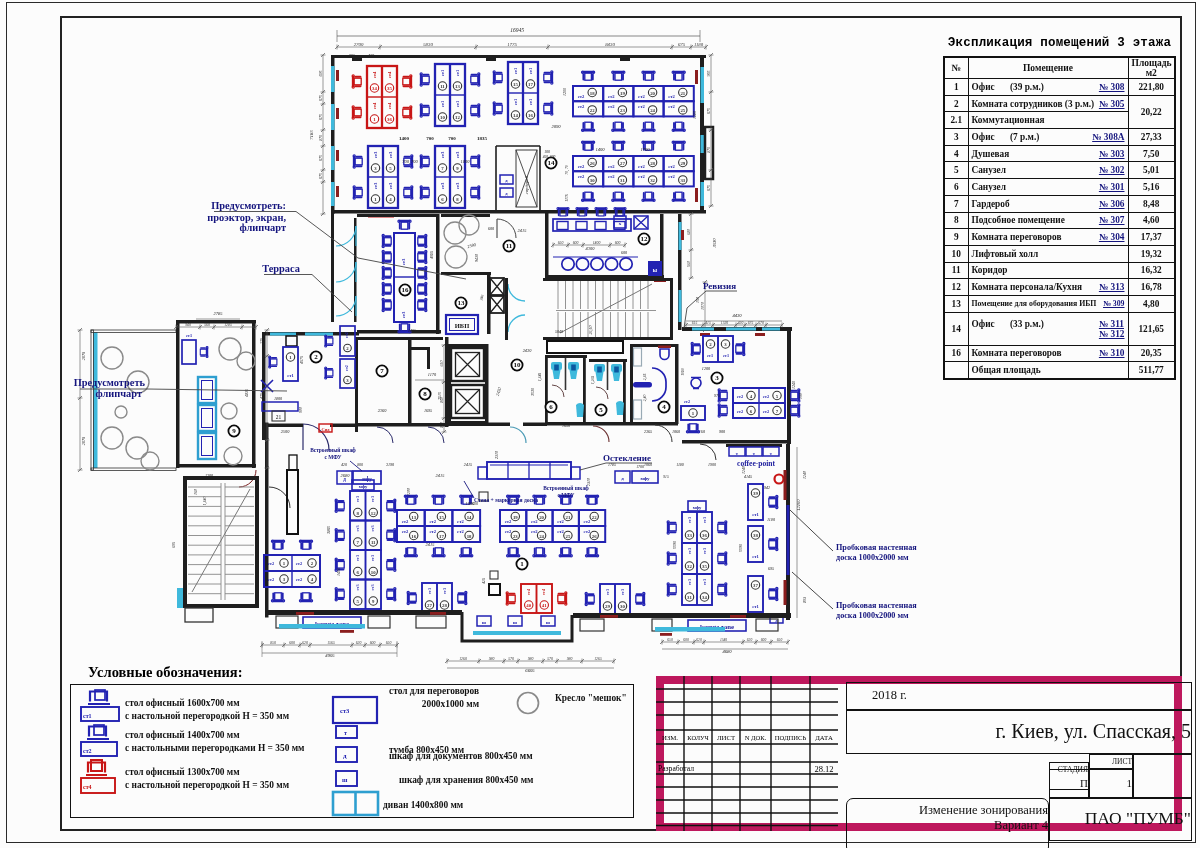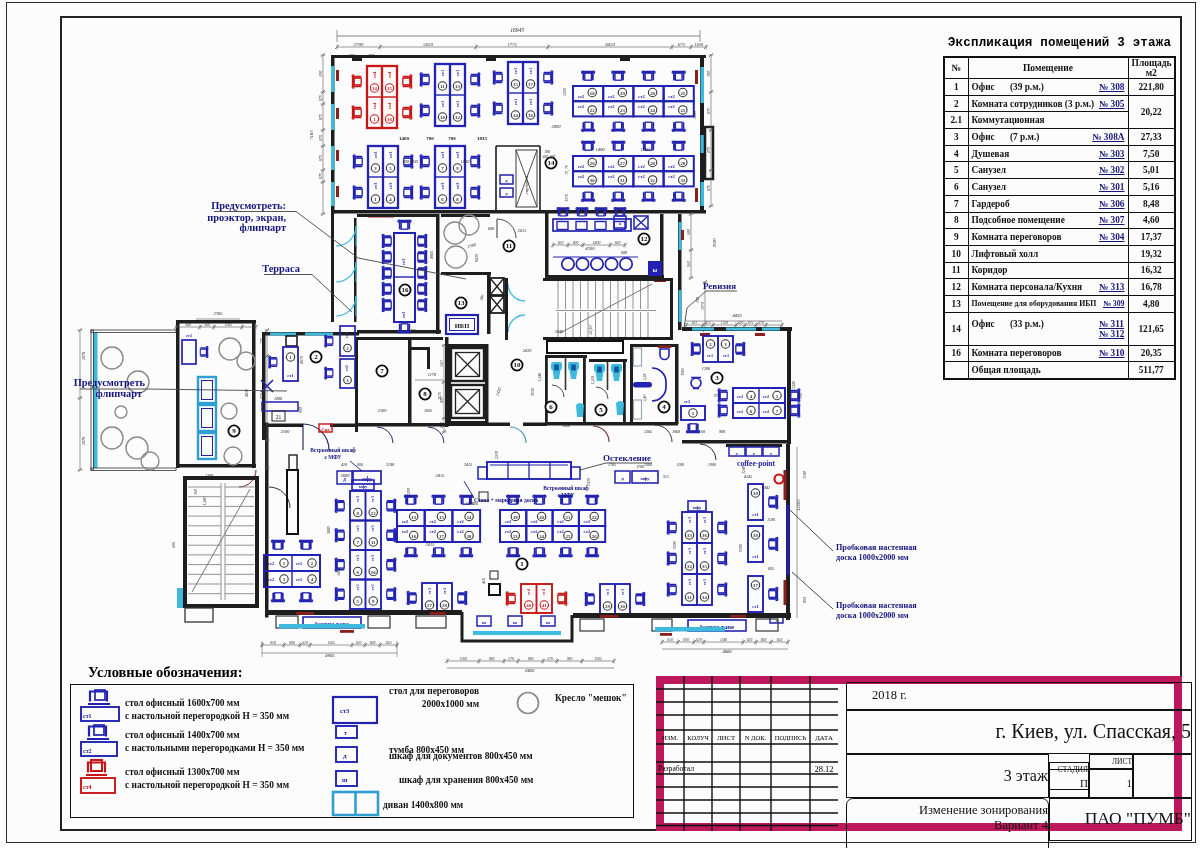--- a/index.html
+++ b/index.html
@@ -2136,21 +2136,20 @@
 <div class="lt" style="left:389px;top:685px;text-align:right;">стол для переговоров<br>2000х1000 мм</div>
 <div class="lt" style="left:389px;top:728px;margin-top:16px;">тумба 800х450 мм</div>
 <div class="lt" style="left:389px;top:750px;">шкаф для документов 800х450 мм</div>
 <div class="lt" style="left:368px;top:774px;margin-left:31px;">шкаф для хранения 800х450 мм</div>
 <div class="lt" style="left:383px;top:799px;">диван 1400х800 мм</div>
 <div class="lt" style="left:555px;top:692px;">Кресло "мешок"</div>
 
 <div id="tb">
   <div class="cell" style="left:182px;top:-2px;width:346px;height:28px;text-align:left;font-size:12.5px;line-height:25px;padding-left:25px;">2018 г.</div>
   <div class="cell" style="left:182px;top:26px;width:346px;height:44px;font-size:20px;line-height:41px;">г. Киев, ул. Спасская, 5</div>
-  <div class="cell" style="left:182px;top:70px;width:203px;height:44px;font-size:16px;line-height:41px;">3 этаж</div>
   <div class="cell" style="left:385px;top:70px;width:40px;height:28px;font-size:7.5px;line-height:13px;margin-top:8px;">СТАДИЯ</div>
   <div class="cell" style="left:425px;top:70px;width:44px;height:15px;font-size:7.5px;line-height:13px;">ЛИСТ</div>
   <div class="cell" style="left:385px;top:85px;width:40px;height:29px;font-size:11px;line-height:26px;">П</div>
   <div class="cell" style="left:425px;top:85px;width:44px;height:29px;font-size:11px;line-height:26px;">1</div>
   <div class="cell" style="left:469px;top:70px;width:59px;height:44px;"></div>
   <div class="cell" style="left:182px;top:114px;width:203px;height:56px;font-size:12.5px;padding-top:4px;border-radius:7px;">Изменение зонирования<br>Вариант 4</div>
   <div class="cell" style="left:385px;top:114px;width:143px;height:43px;font-size:17.5px;line-height:39px;">ПАО  "ПУМБ"</div>
 </div>
 <svg style="position:absolute;left:656px;top:676px;" width="184" height="155" viewBox="0 0 184 155">
   <g stroke="#111" stroke-width="1.4">

